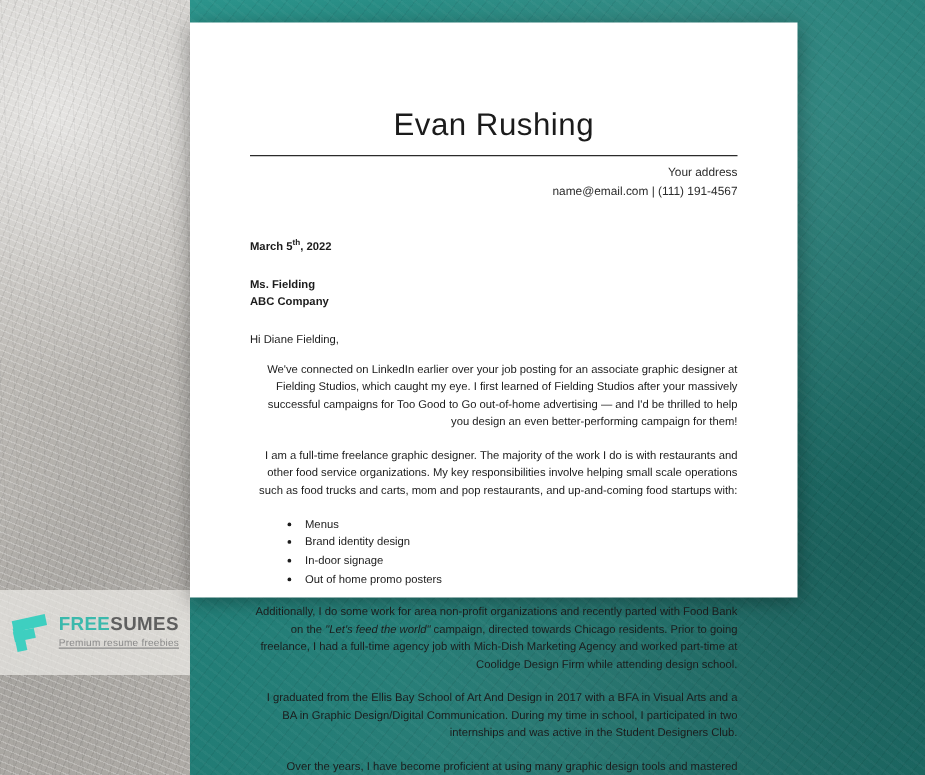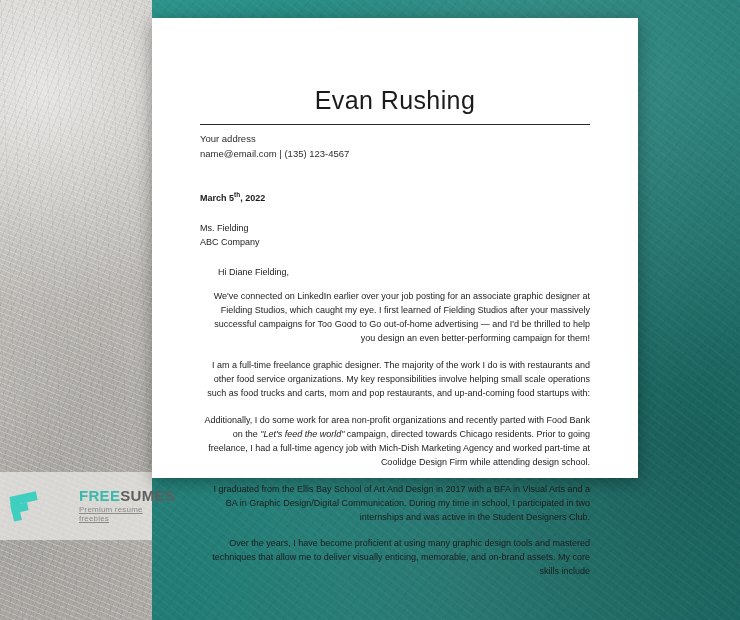--- a/index.html
+++ b/index.html
@@ -64,21 +64,20 @@
     position: absolute;
     left: 0;
     top: 472px;
     width: 152px;
     height: 68px;
     background: rgba(236,234,230,0.72);
     display: flex;
     align-items: center;
     padding-left: 8px;
     box-sizing: border-box;
-    gap: 32px;
   }
   .wm-logo {
     width: 34px;
     height: 34px;
     position: relative;
     margin-right: 5px;
     flex: none;
   }
   .wm-logo .bar1 {
     position: absolute;
@@ -136,44 +135,43 @@
     letter-spacing: .4px;
     margin: 12px 0 9px 0;
   }
   .rule {
     height: 1px;
     background: #2b2b2b;
     margin: 0 auto 7px auto;
     width: 100%;
   }
   .contact {
-    text-align: left;
+    text-align: right;
     font-size: 9.5px;
     color: #2c2c2c;
     line-height: 1.55;
   }
   .date {
     margin-top: 30px;
     font-size: 9px;
     font-weight: bold;
     color: #1b1b1b;
   }
   .date sup { font-size: 6.5px; }
   .recipient {
     margin-top: 19px;
     font-size: 9px;
-    font-weight: normal;
+    font-weight: bold;
     color: #1b1b1b;
     line-height: 1.55;
   }
   .greeting {
     margin-top: 17px;
     font-size: 9px;
     color: #1b1b1b;
-    margin-left: 18px;
   }
   p.body {
     margin: 13px 0 0 0;
     font-size: 9px;
     line-height: 1.55;
     color: #1b1b1b;
     text-align: right;
   }
   p.body .ital { font-style: italic; }
   ul.skills {
@@ -204,35 +202,41 @@
       <div class="wm-sub">Premium resume freebies</div>
     </div>
   </div>
 
   <div class="page">
 
     <h1 class="letter-name">Evan Rushing</h1>
     <div class="rule"></div>
     <div class="contact">
       <div>Your address</div>
-      <div>name@email.com | (135) 123-4567</div>
+      <div>name@email.com | (111) 191-4567</div>
     </div>
 
     <div class="date"><span>March 5</span><sup>th</sup><span>, 2022</span></div>
 
     <div class="recipient">
       <div>Ms. Fielding</div>
       <div>ABC Company</div>
     </div>
 
     <div class="greeting">Hi Diane Fielding,</div>
 
     <p class="body">We've connected on LinkedIn earlier over your job posting for an associate graphic designer at Fielding Studios, which caught my eye. I first learned of Fielding Studios after your massively successful campaigns for Too Good to Go out-of-home advertising — and I'd be thrilled to help you design an even better-performing campaign for them!</p>
     <p class="body">I am a full-time freelance graphic designer. The majority of the work I do is with restaurants and other food service organizations. My key responsibilities involve helping small scale operations such as food trucks and carts, mom and pop restaurants, and up-and-coming food startups with:</p>
 
+    <ul class="skills">
+      <li>Menus</li>
+      <li>Brand identity design</li>
+      <li>In-door signage</li>
+      <li>Out of home promo posters</li>
+    </ul>
 
     <p class="body"><span>Additionally, I do some work for area non-profit organizations and recently parted with Food Bank on the </span><span class="ital">"Let's feed the world"</span><span> campaign, directed towards Chicago residents. Prior to going freelance, I had a full-time agency job with Mich-Dish Marketing Agency and worked part-time at Coolidge Design Firm while attending design school.</span></p>
 
     <p class="body">I graduated from the Ellis Bay School of Art And Design in 2017 with a BFA in Visual Arts and a BA in Graphic Design/Digital Communication. During my time in school, I participated in two internships and was active in the Student Designers Club.</p>
     <p class="body">Over the years, I have become proficient at using many graphic design tools and mastered techniques that allow me to deliver visually enticing, memorable, and on-brand assets. My core skills include</p>
 
   </div>
 </div>
 
 </body></html>

